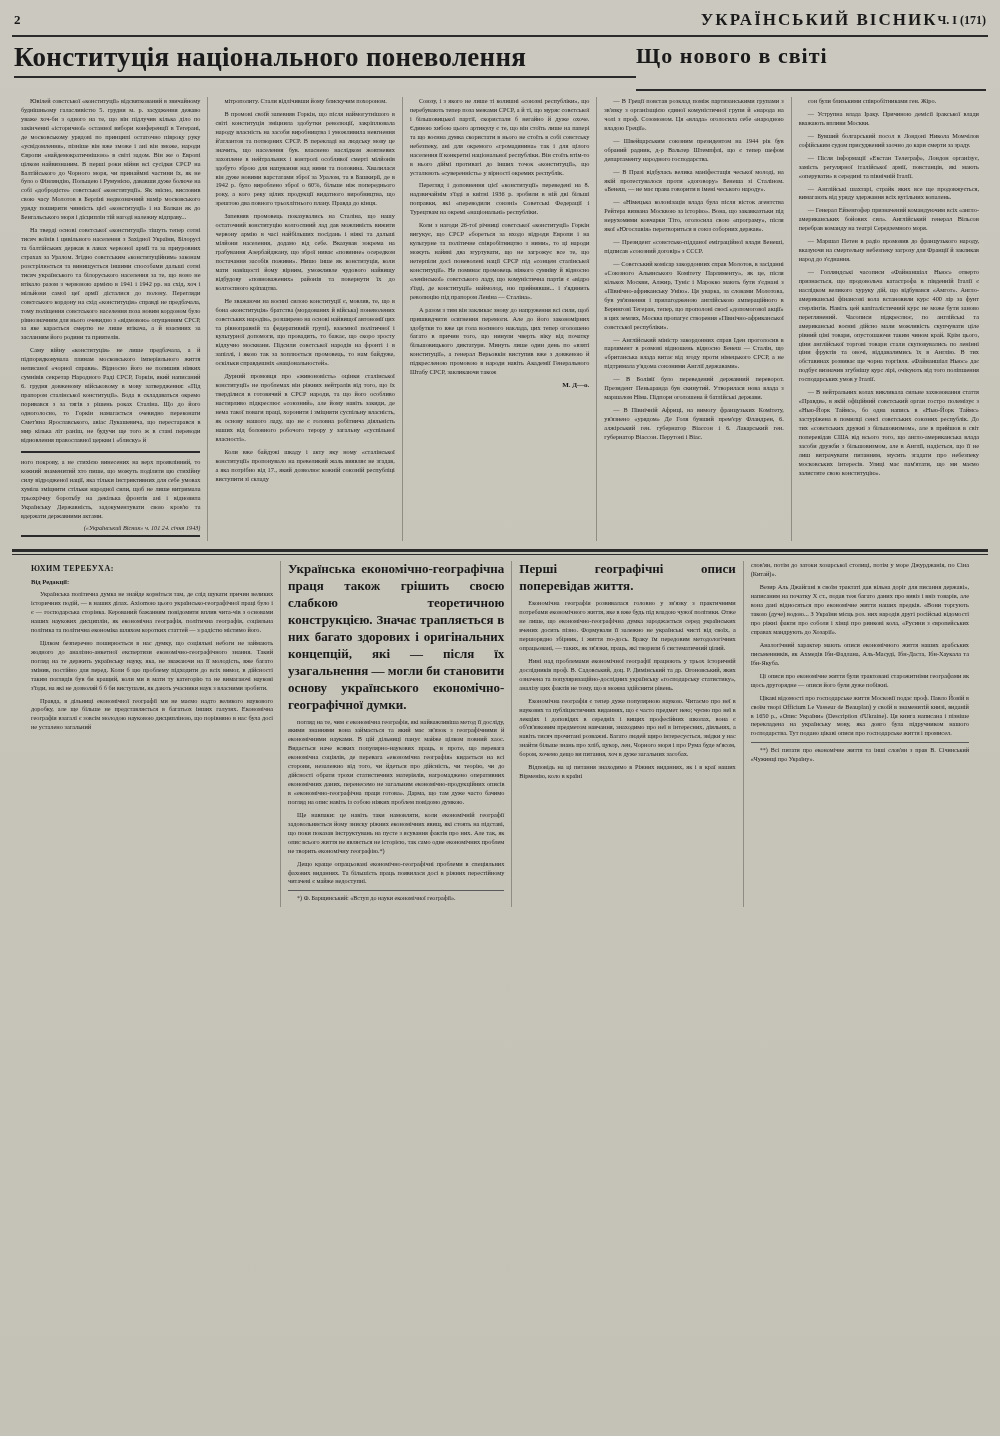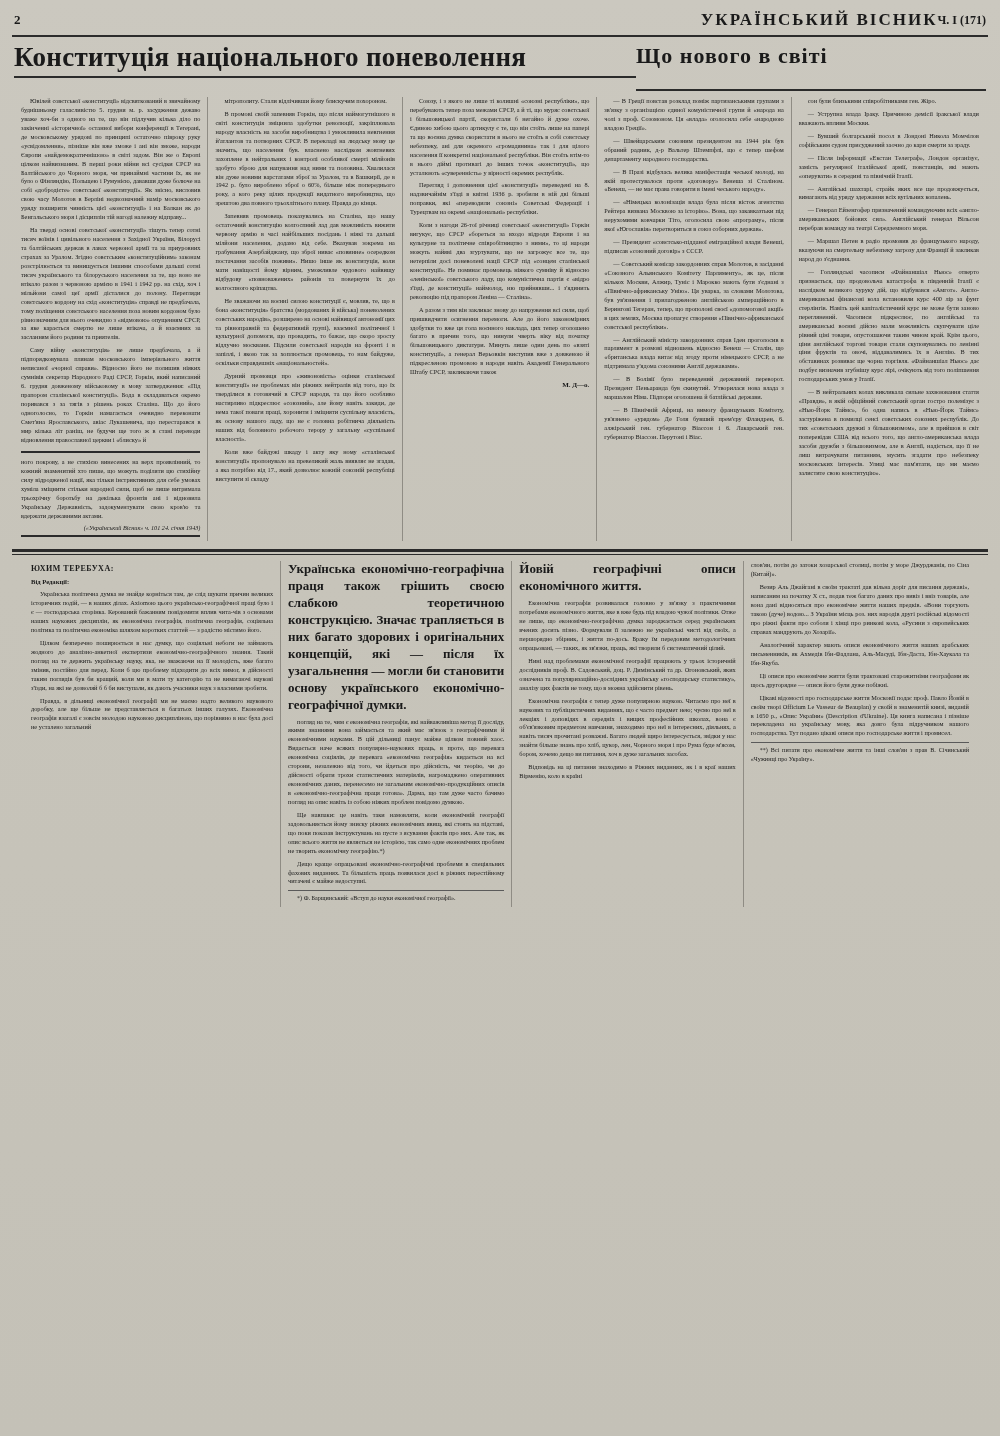--- a/index.html
+++ b/index.html
@@ -203,21 +203,21 @@
 
     <div class="lcol l2">
       <div class="subhead">Українська економічно-географічна праця також грішить своєю слабкою теоретичною конструкцією. Значає трапляється в них багато здорових і оригінальних концепцій, які — після їх узагальнення — могли би становити основу українського економічно-географічної думки.</div>
       <p>погляд на те, чим є економічна географія, які найважливіша метод її досліду, якими знаннями вона займається та який має зв'язок з географічними й економічними науками. В цій дільниці панує майже цілком повний хаос. Видається наче всяких популярно-наукових праць, в проте, що перевага економічна соціялів, де перевага «економічна географія» кидається на всі сторони, незалежно від того, чи йдеться про дійсність, чи теорію, чи до дійсності обрати трохи статистичних матеріялів, нагромаджено оперативних економічних даних, перенесемо не загальним економічно-продукційних описів в «економічно-географічна праця готова». Дарма, що там дуже часто бачимо погляд на опис навіть із собою ніяких проблем повідомо думкою.</p>
       <p>Ще навпаки: це навіть таки намовляти, коли економічній географії задовольняється йому зниску ріжних економічних явищ, які стоять на підставі, що поки показав інструктувань на пусте з ясування фактів про них. Але так, як опис всього життя не являється не історією, так само одне економічних проблем не творить економічну географію.*)</p>
       <p>Дещо краще опрацьовані економічно-географічні проблеми в спеціяльних фахових виданнях. Та більшість праць появилася досі в ріжних перестійному читачеві є майже недоступні.</p>
       <p class="fnote">*) Ф. Барщинський: «Вступ до науки економічної географії».</p>
     </div>
 
     <div class="lcol l3">
-      <div class="subhead">Йовій географічні описи економічного життя.</div>
+      <div class="subhead">Перші географічні описи поперевідав життя.</div>
       <p>Економічна географія розвивалася головно у зв'язку з практичними потребами економічного життя, яке в вже будь під владою чужої політики. Отже не лише, що економічно-географічна думка зароджається серед українських вчених досить пізно. Формували її залежно не українські чисті від своїх, а першорядно збірник, і життя по-дось. Браку їм передовим методологічних опрацьовані, — таких, як зв'язки, праць, які творили б систематичний цілий.</p>
       <p>Нині над проблемами економічної географії працюють у трьох історичній дослідників проф. В. Садовський, доц. Р. Димінський та др. Огоновський, яких означена та популяризаційно-дослідних українську «господарську статистику», аналізу цих фактів не тому, що в можна здійснити рівень.</p>
       <p>Економічна географія є тепер дуже популярною наукою. Читаємо про неї в наукових та публіцистичних виданнях, що є часто предмет нею; чуємо про неї в лекціях і доповідях в середніх і вищих професійних школах, вона є об'єв'язковим предметом навчання, знаходимо про неї в інтересних, діяльнях, а навіть тисяч прочитані розважні. Багато людей щиро інтересується, звідки у нас знайти більше знань про хліб, цукор, лен, Чорного моря і про Рума буде м'ясом, бором, хочемо дещо ви питання, хоч в дуже загальних засобах.</p>
       <p>Відповідь на ці питання знаходимо в Ріжних виданнях, як і в краї наших Вірменію, коло в країні</p>
     </div>
 
     <div class="lcol l4">
       <p class="noind">слов'ян, потім до затоки хозарської столиці, потім у море Джурджанія, по Сіна (Китай)».</p>
       <p>Везир Аль Джайгані в своїм трактаті дав вільна доріг для писання державі», написаним на початку Х ст., подав теж багато даних про вивіз і ввіз товарів, але вона дані відносяться про економічне життя наших предків. «Вони торгують такою (дуче) водою... З України місць роз. них народів другі російські відомості про ріжні факти про соболя і хінці про ринкові кола, «Русини з європейських справах мандрують до Хозарії».</p>
       <p>Аналогічний характер мають описи економічного життя наших арабських письменників, як Ахмедів Ібн-Фадлана, Аль-Масуді, Ібн-Даста, Ібн-Хаукала та Ібн-Якуба.</p>

